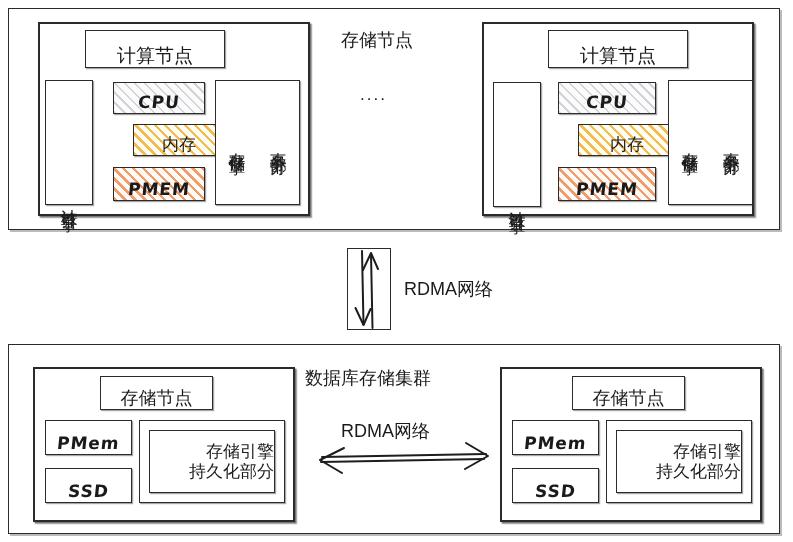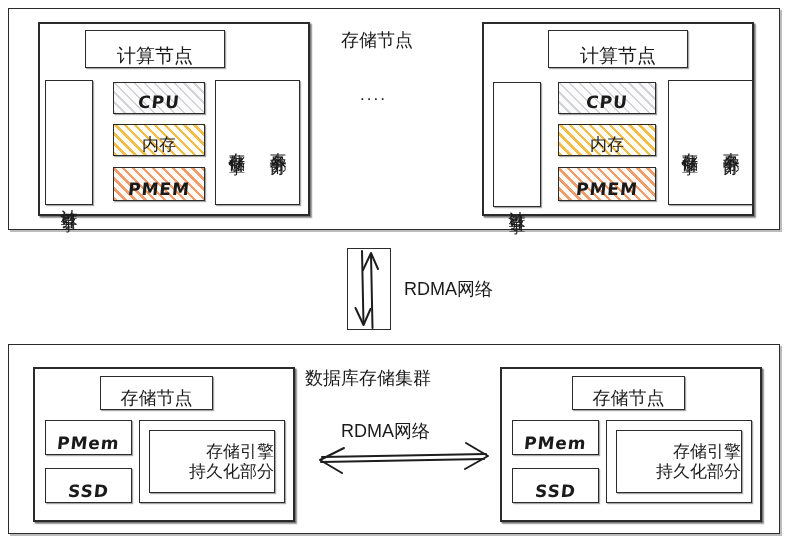--- a/index.html
+++ b/index.html
@@ -76,20 +76,21 @@
     background-color: #fbfbfc;
   }
   .hatch-amber {
     background-image: repeating-linear-gradient(
       45deg,
       rgba(240,178,45,0.85) 0px,
       rgba(240,178,45,0.85) 2.4px,
       rgba(255,255,255,0) 2.4px,
       rgba(255,255,255,0) 7px);
     background-color: #fffdf5;
+    margin-left: 20px;
   }
   .hatch-orange {
     background-image: repeating-linear-gradient(
       45deg,
       rgba(237,139,82,0.85) 0px,
       rgba(237,139,82,0.85) 2.4px,
       rgba(255,255,255,0) 2.4px,
       rgba(255,255,255,0) 7px);
     background-color: #fffaf6;
   }

